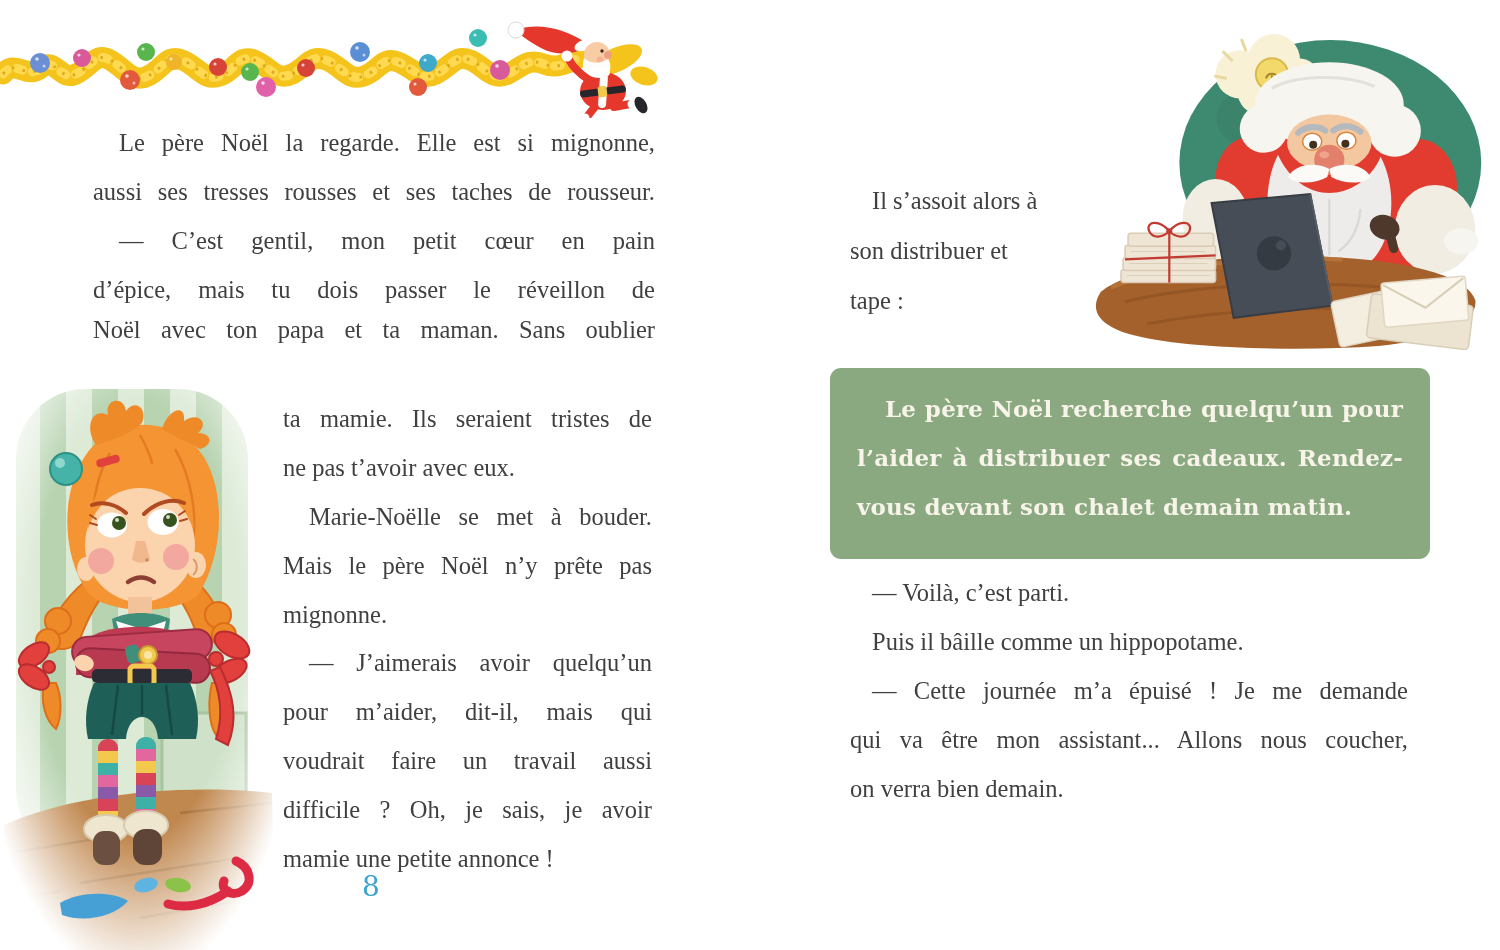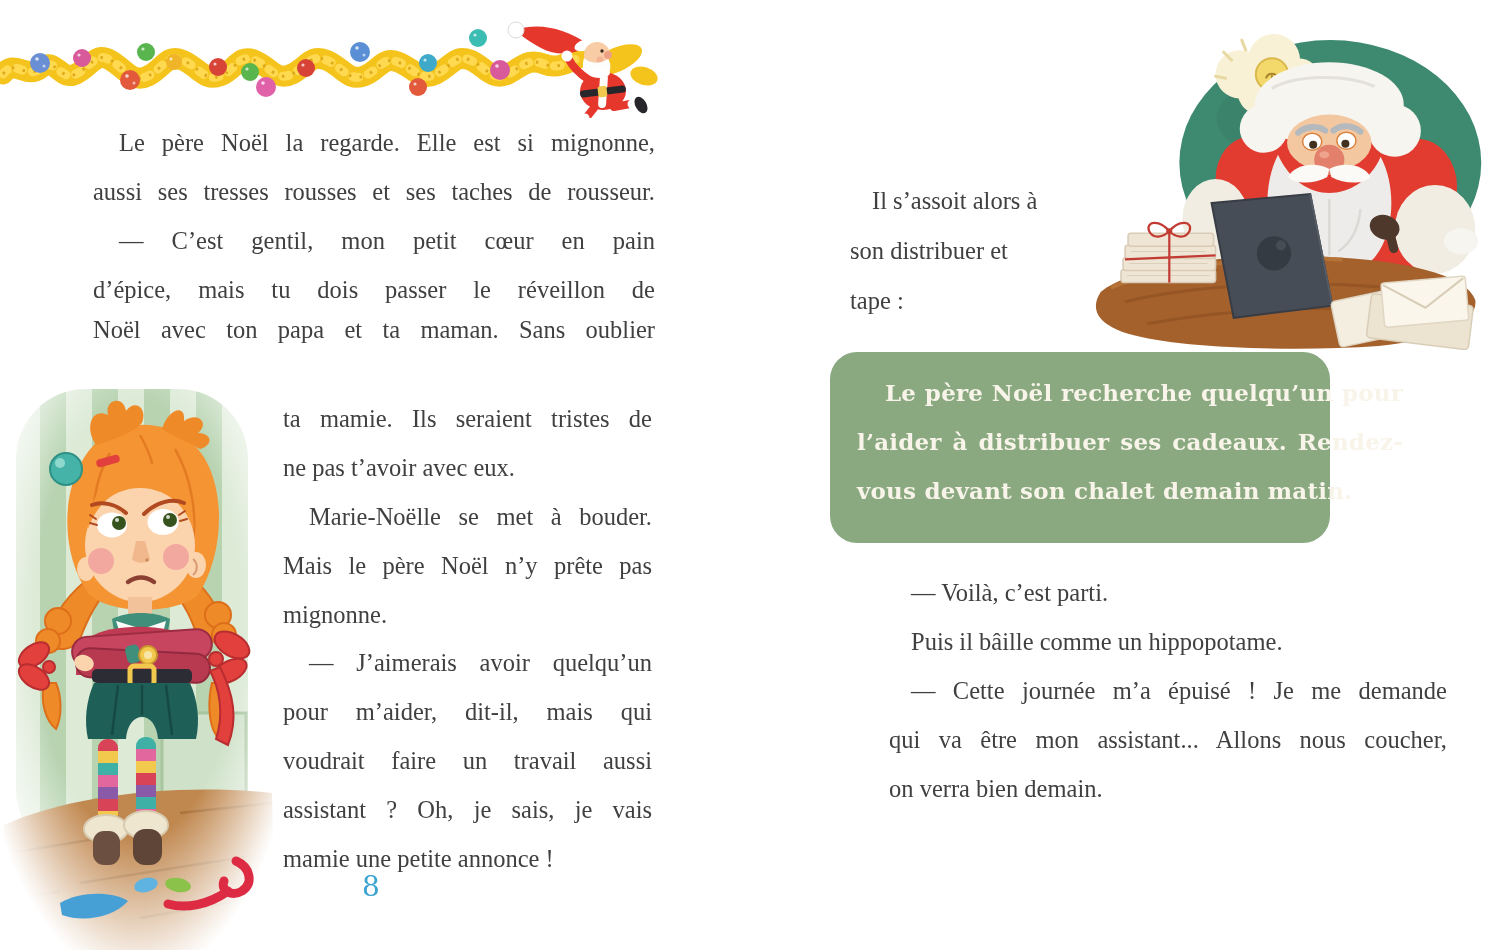--- a/index.html
+++ b/index.html
@@ -6,23 +6,23 @@
   #canvas{position:relative;width:1500px;height:950px;background:#ffffff;overflow:hidden;
           font-family:"Liberation Serif", serif;}
   .ill{position:absolute;}
   .ln{position:absolute;font-size:24.5px;line-height:31px;color:#404040;white-space:nowrap;}
   .j{text-align:justify;text-align-last:justify;}
   .w{left:93px;width:562px;}
   .n{left:283px;width:369px;margin-top:32px;}
   .ind{text-indent:26px;}
   .ind2{text-indent:22px;}
   .ri{left:850px;}
-  .ro{left:850px;width:558px;margin-left:39px;}
-  #announcement{position:absolute;left:830px;top:352px;width:500px;height:191px;
-                border-radius:27px;background:#8aa981;}
+  .ro{left:850px;width:558px;}
+  #announcement{position:absolute;left:830px;top:368px;width:600px;height:191px;
+                border-radius:11px;background:#8aa981;}
   .aln{position:absolute;left:27px;width:546px;font-family:"DejaVu Serif", serif;
        font-weight:700;font-size:23px;line-height:30px;color:#f8f4e9;
        letter-spacing:0.2px;white-space:nowrap;}
   .aind{text-indent:28px;}
   #pagenum{position:absolute;left:356px;top:870px;width:30px;text-align:center;
            font-family:"DejaVu Serif", serif;font-size:28px;color:#3ba3cf;}
 </style>
 </head>
 <body>
 
@@ -129,21 +129,21 @@
     <div class="ln w j" style="top:274px">d’épice, mais tu dois passer le réveillon de</div>
     <div class="ln w j" style="top:314px">Noël avec ton papa et ta maman. Sans oublier</div>
     <div class="ln n j" style="top:371px">ta mamie. Ils seraient tristes de</div>
     <div class="ln n" style="top:420px">ne pas t’avoir avec eux.</div>
     <div class="ln n j ind" style="top:469px">Marie-Noëlle se met à bouder.</div>
     <div class="ln n j" style="top:518px">Mais le père Noël n’y prête pas</div>
     <div class="ln n" style="top:567px">mignonne.</div>
     <div class="ln n j ind" style="top:615px">— J’aimerais avoir quelqu’un</div>
     <div class="ln n j" style="top:664px">pour m’aider, dit-il, mais qui</div>
     <div class="ln n j" style="top:713px">voudrait faire un travail aussi</div>
-    <div class="ln n j" style="top:762px">assistant ? Oh, je sais, je vais</div>
+    <div class="ln n j" style="top:762px">difficile ? Oh, je sais, je avoir</div>
     <div class="ln n" style="top:811px">mamie une petite annonce !</div>
   </div>
 
   <div id="pagenum">8</div>
 
   <svg class="ill" style="left:0;top:383px" width="275" height="567" viewBox="0 0 275 567">
     <defs>
       <radialGradient id="fadeG" cx="0.5" cy="0.42" r="0.62">
         <stop offset="0.6" stop-color="#ffffff" stop-opacity="0"></stop>
         <stop offset="0.93" stop-color="#ffffff" stop-opacity="0.85"></stop>

